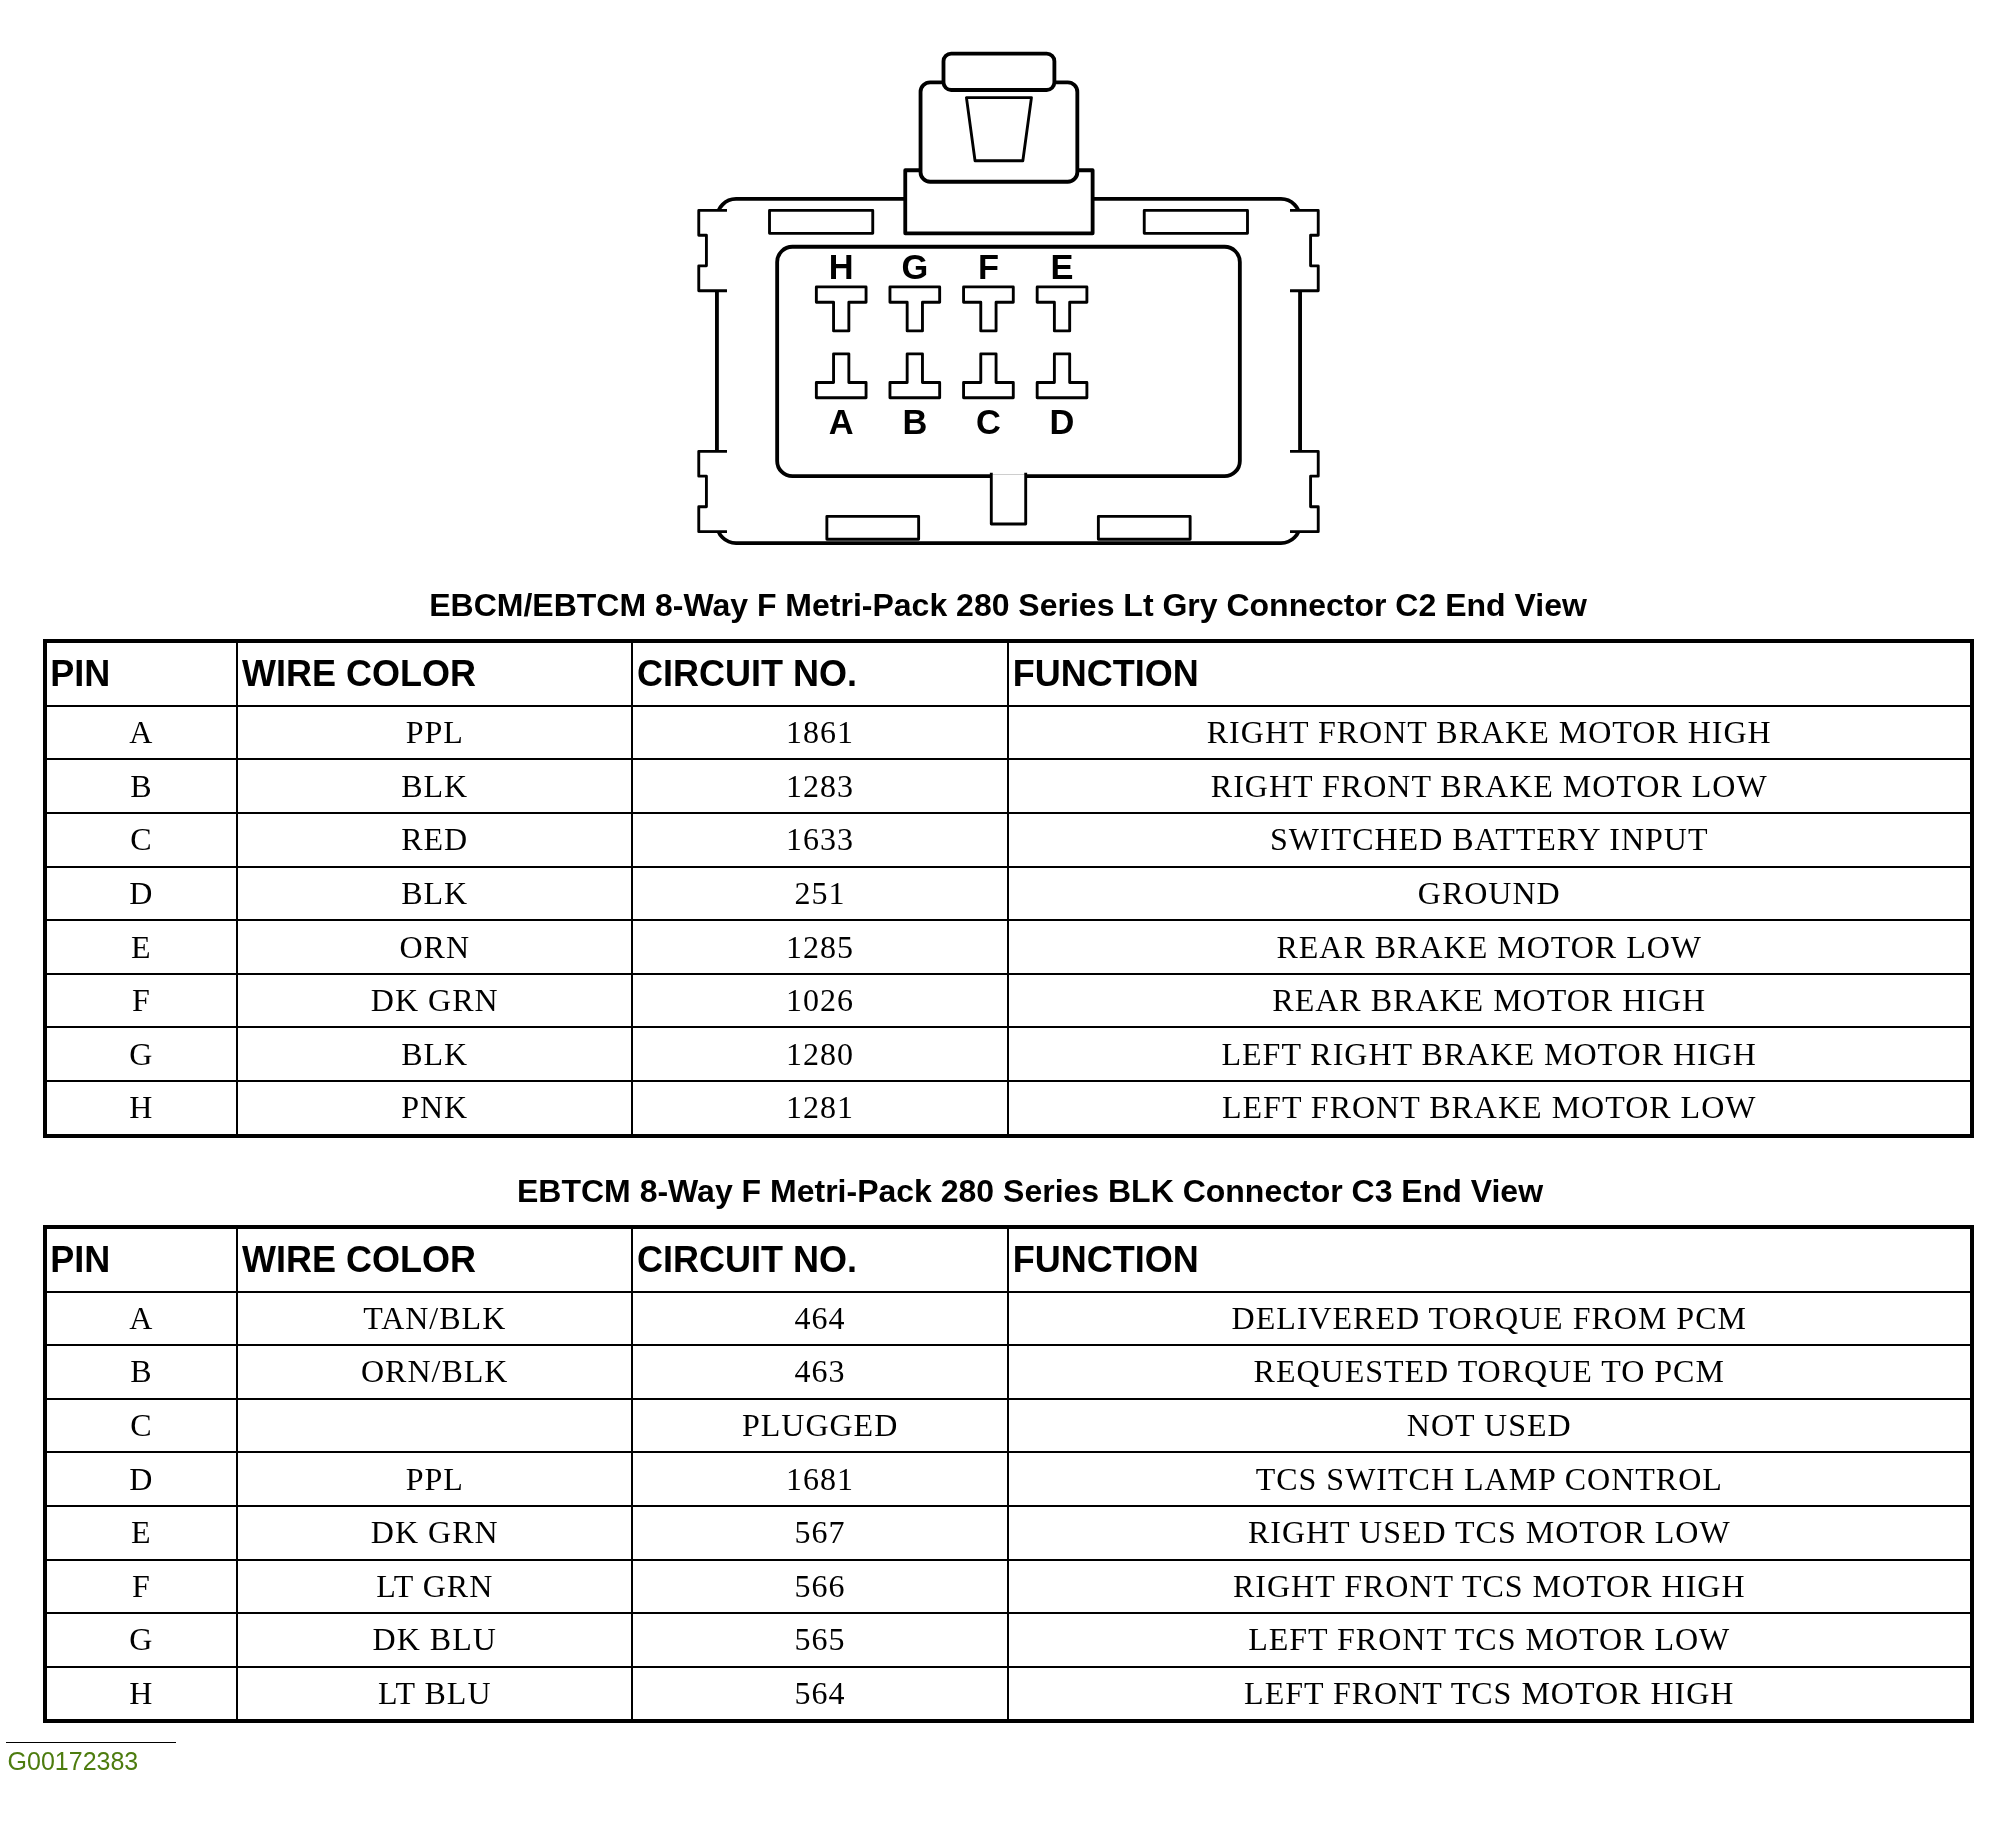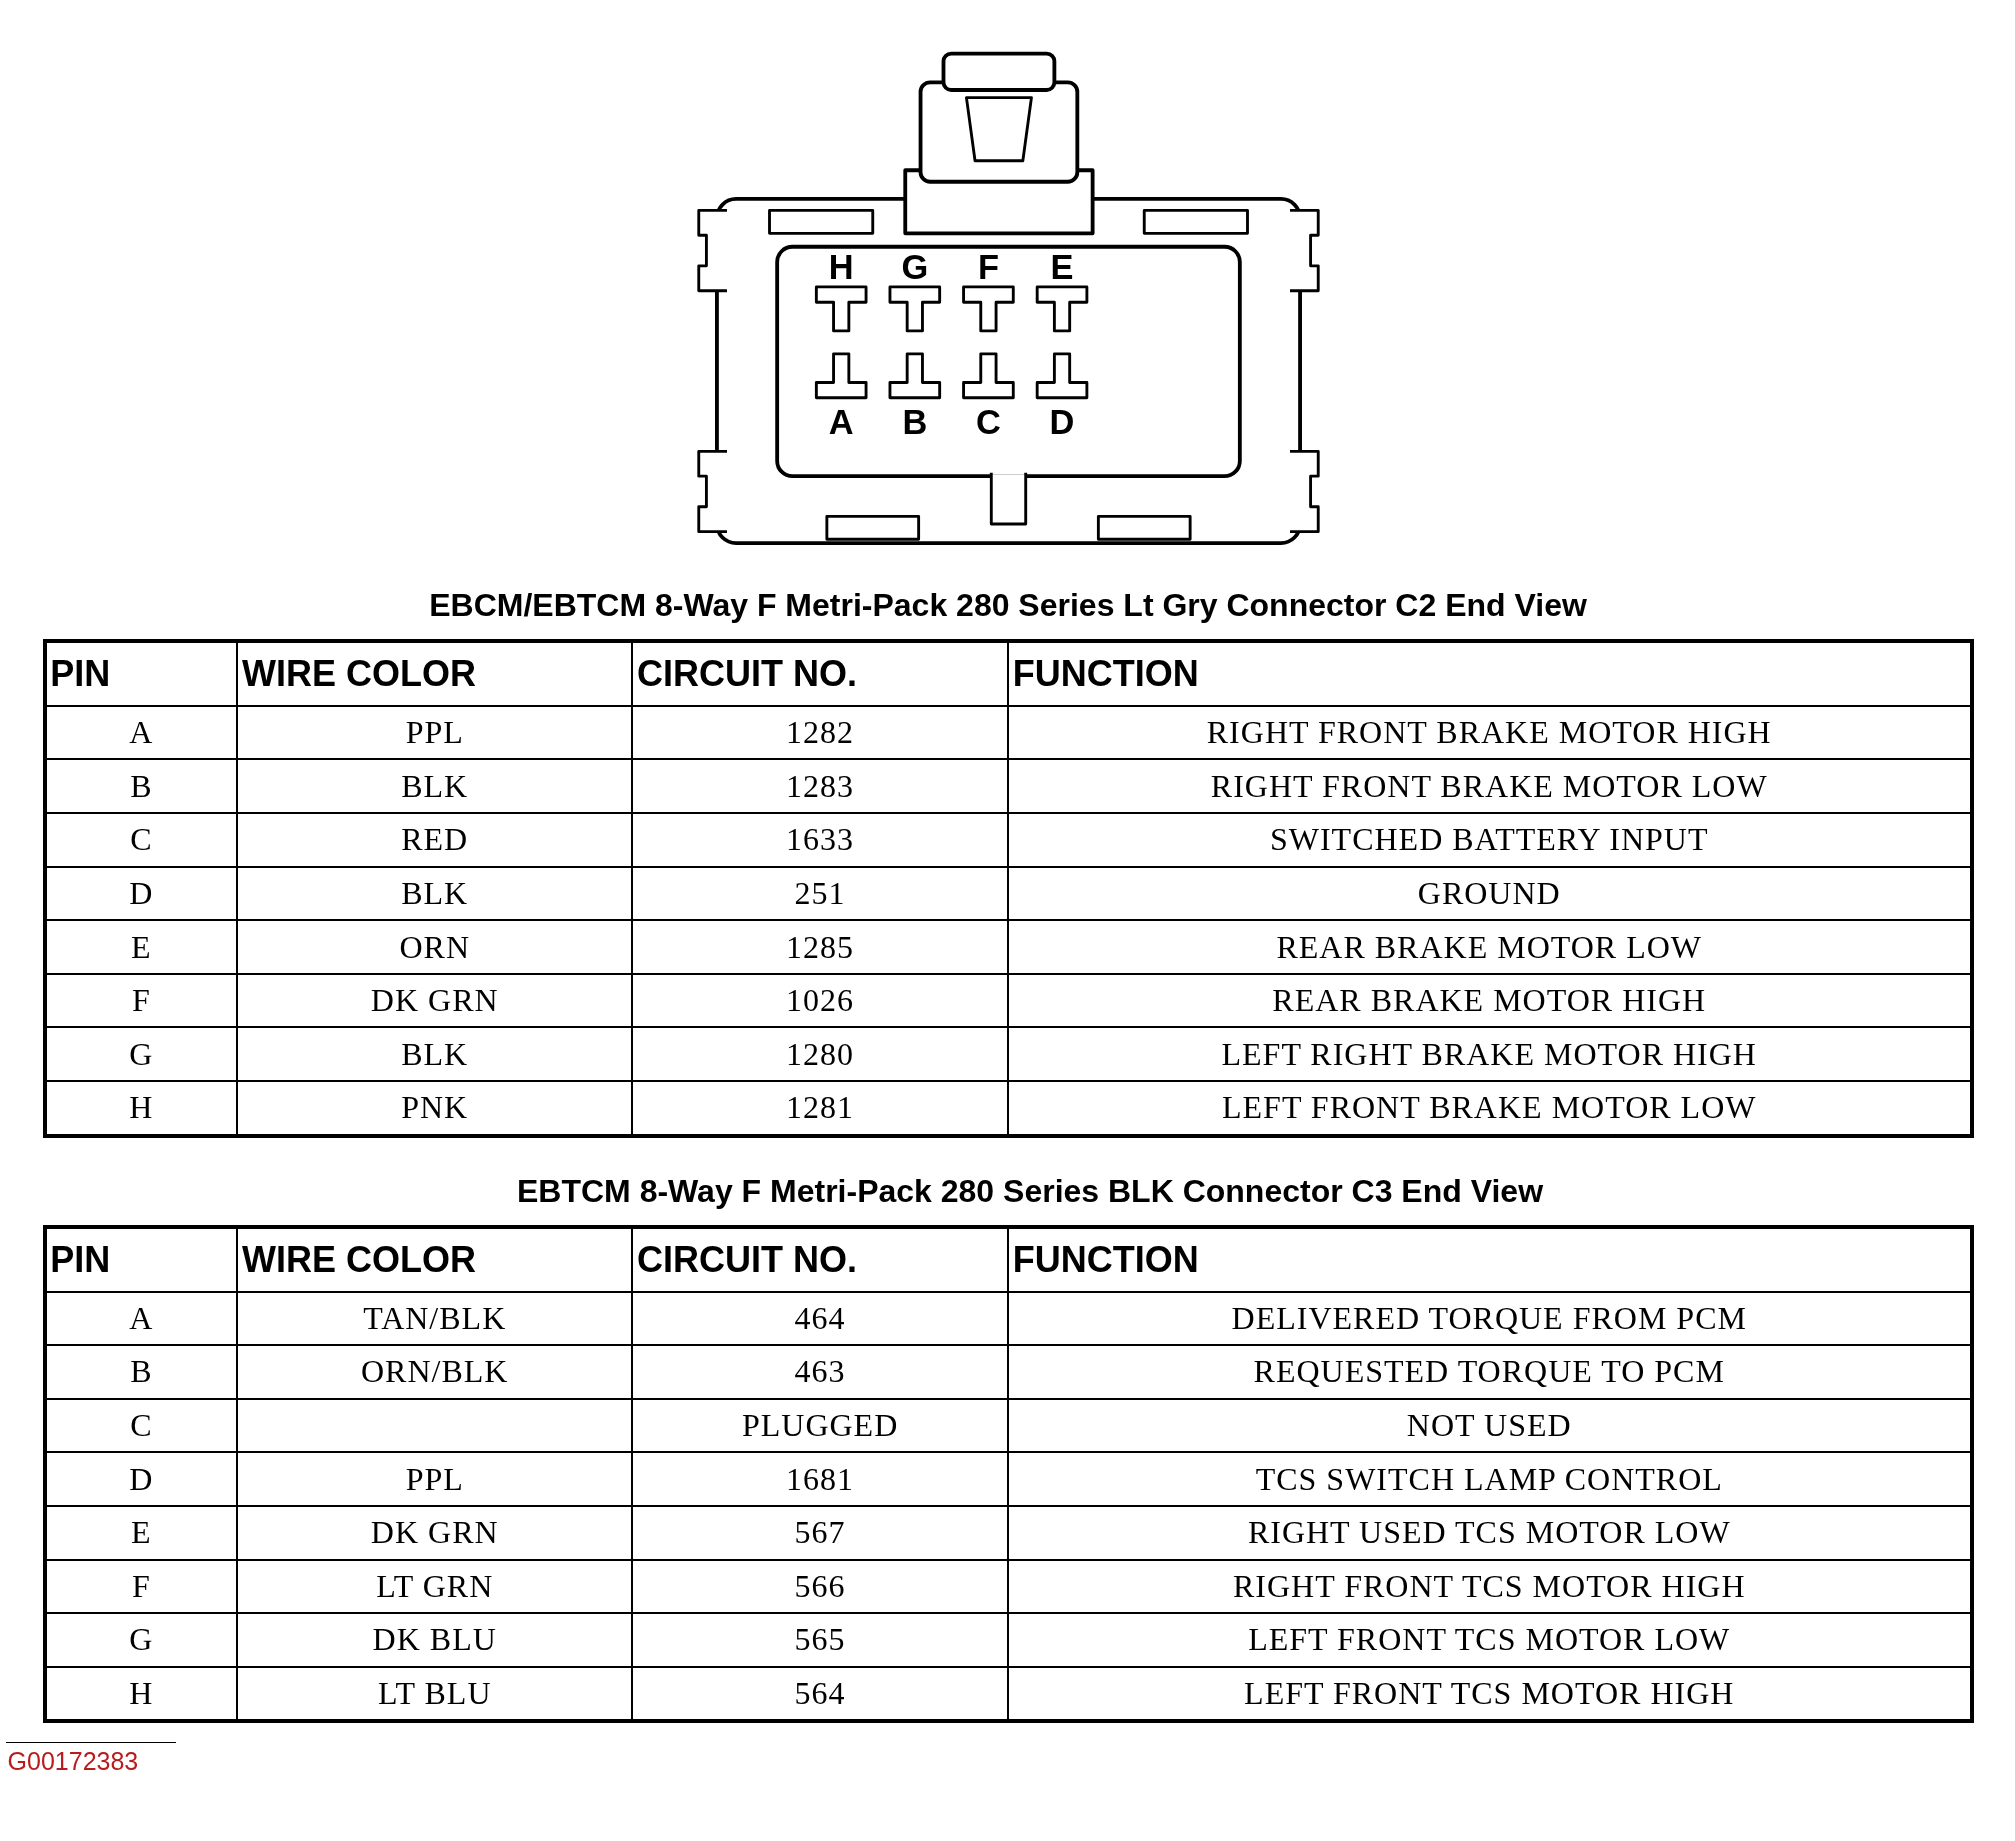--- a/index.html
+++ b/index.html
@@ -57,21 +57,21 @@
   col.c1{width:20.5%;}
   col.c2{width:19.5%;}
   col.c3{width:50%;}
   .figure-id{
     display:inline-block;
     margin:19px 0 0 5.7px;
     font-family:"Liberation Sans", sans-serif;
     font-size:25px;
     border-top:1.9px solid #000;
     padding:3.8px 38px 0 1.9px;
-    color:#b91c1c;
+    color:#4d7c0f;
   }
   svg text{ user-select:none; }
 </style>
 </head>
 <body>
 
 <div class="page">
 
   
   <div class="connector-wrap">
@@ -137,21 +137,21 @@
         <th>PIN</th>
         <th>WIRE COLOR</th>
         <th>CIRCUIT NO.</th>
         <th>FUNCTION</th>
       </tr>
     </thead>
     <tbody>
         <tr>
           <td>A</td>
           <td>PPL</td>
-          <td>1282</td>
+          <td>1861</td>
           <td>RIGHT FRONT BRAKE MOTOR HIGH</td>
         </tr>
         <tr>
           <td>B</td>
           <td>BLK</td>
           <td>1283</td>
           <td>RIGHT FRONT BRAKE MOTOR LOW</td>
         </tr>
         <tr>
           <td>C</td>

